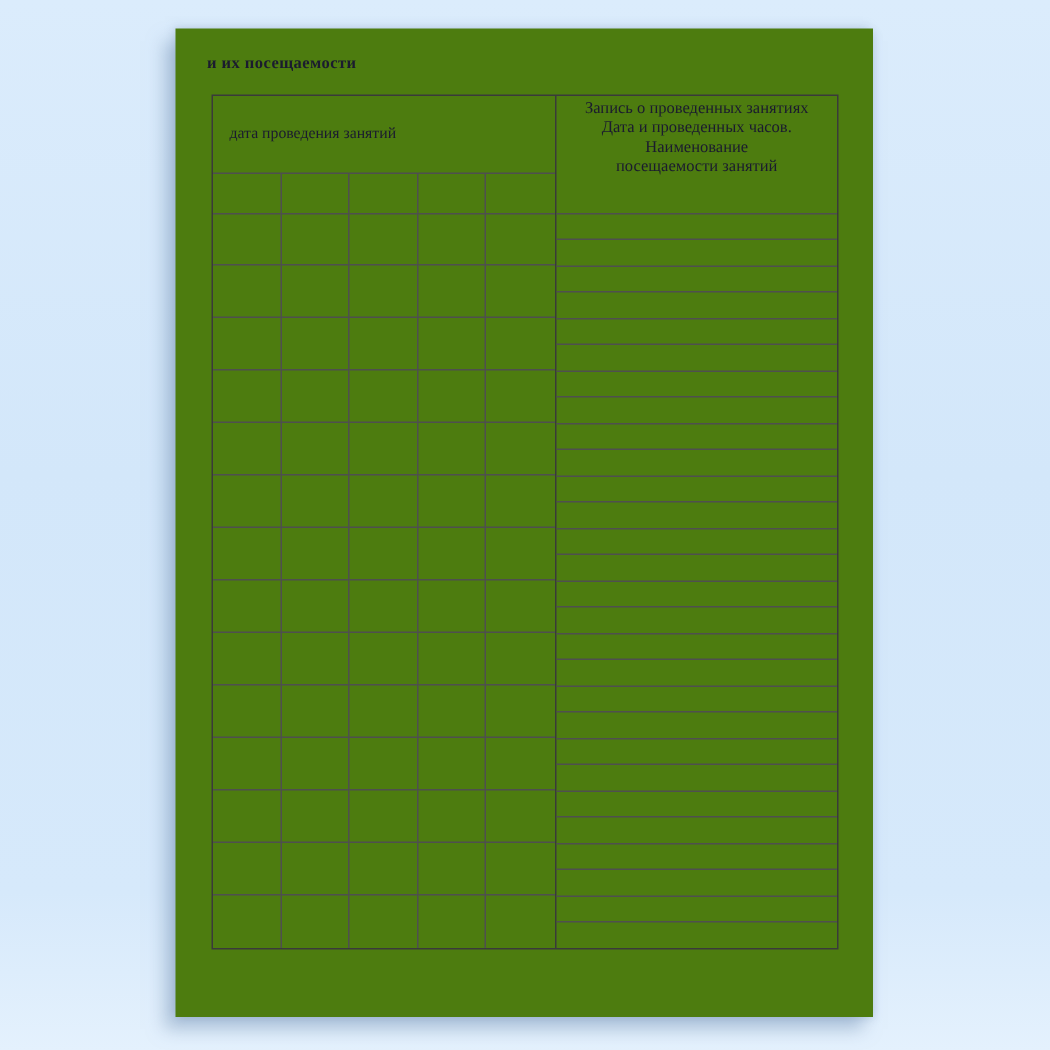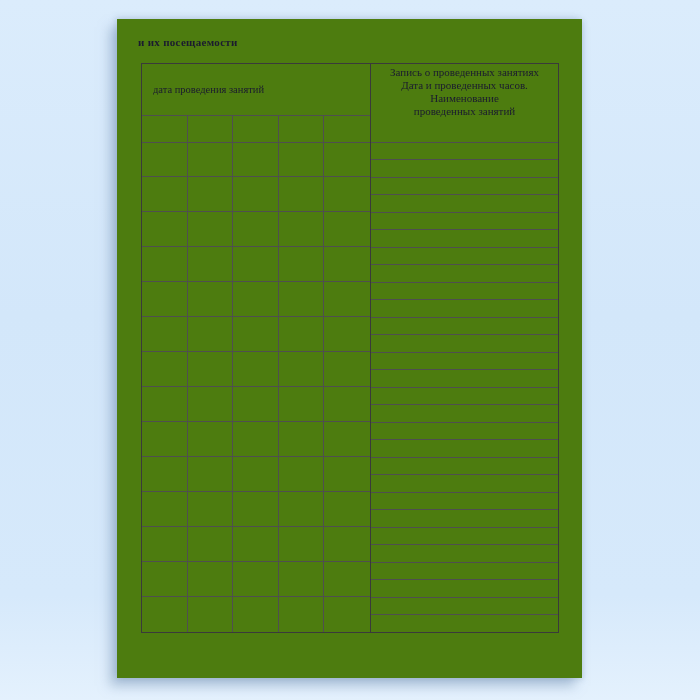--- a/index.html
+++ b/index.html
@@ -179,21 +179,21 @@
           <div class="gcell row-last"></div>
           <div class="gcell row-last"></div>
           <div class="gcell col-last row-last"></div>
         </div>
     </div>
 
     <div class="right-col">
       <div class="right-header">
         <div>Запись о проведенных занятиях</div>
         <div>Дата и проведенных часов. Наименование</div>
-        <div>проведенных занятий</div>
+        <div>посещаемости занятий</div>
       </div>
       <div class="rrows" id="right-rows">
           <div class="rrow"></div>
           <div class="rrow"></div>
           <div class="rrow"></div>
           <div class="rrow"></div>
           <div class="rrow"></div>
           <div class="rrow"></div>
           <div class="rrow"></div>
           <div class="rrow"></div>

